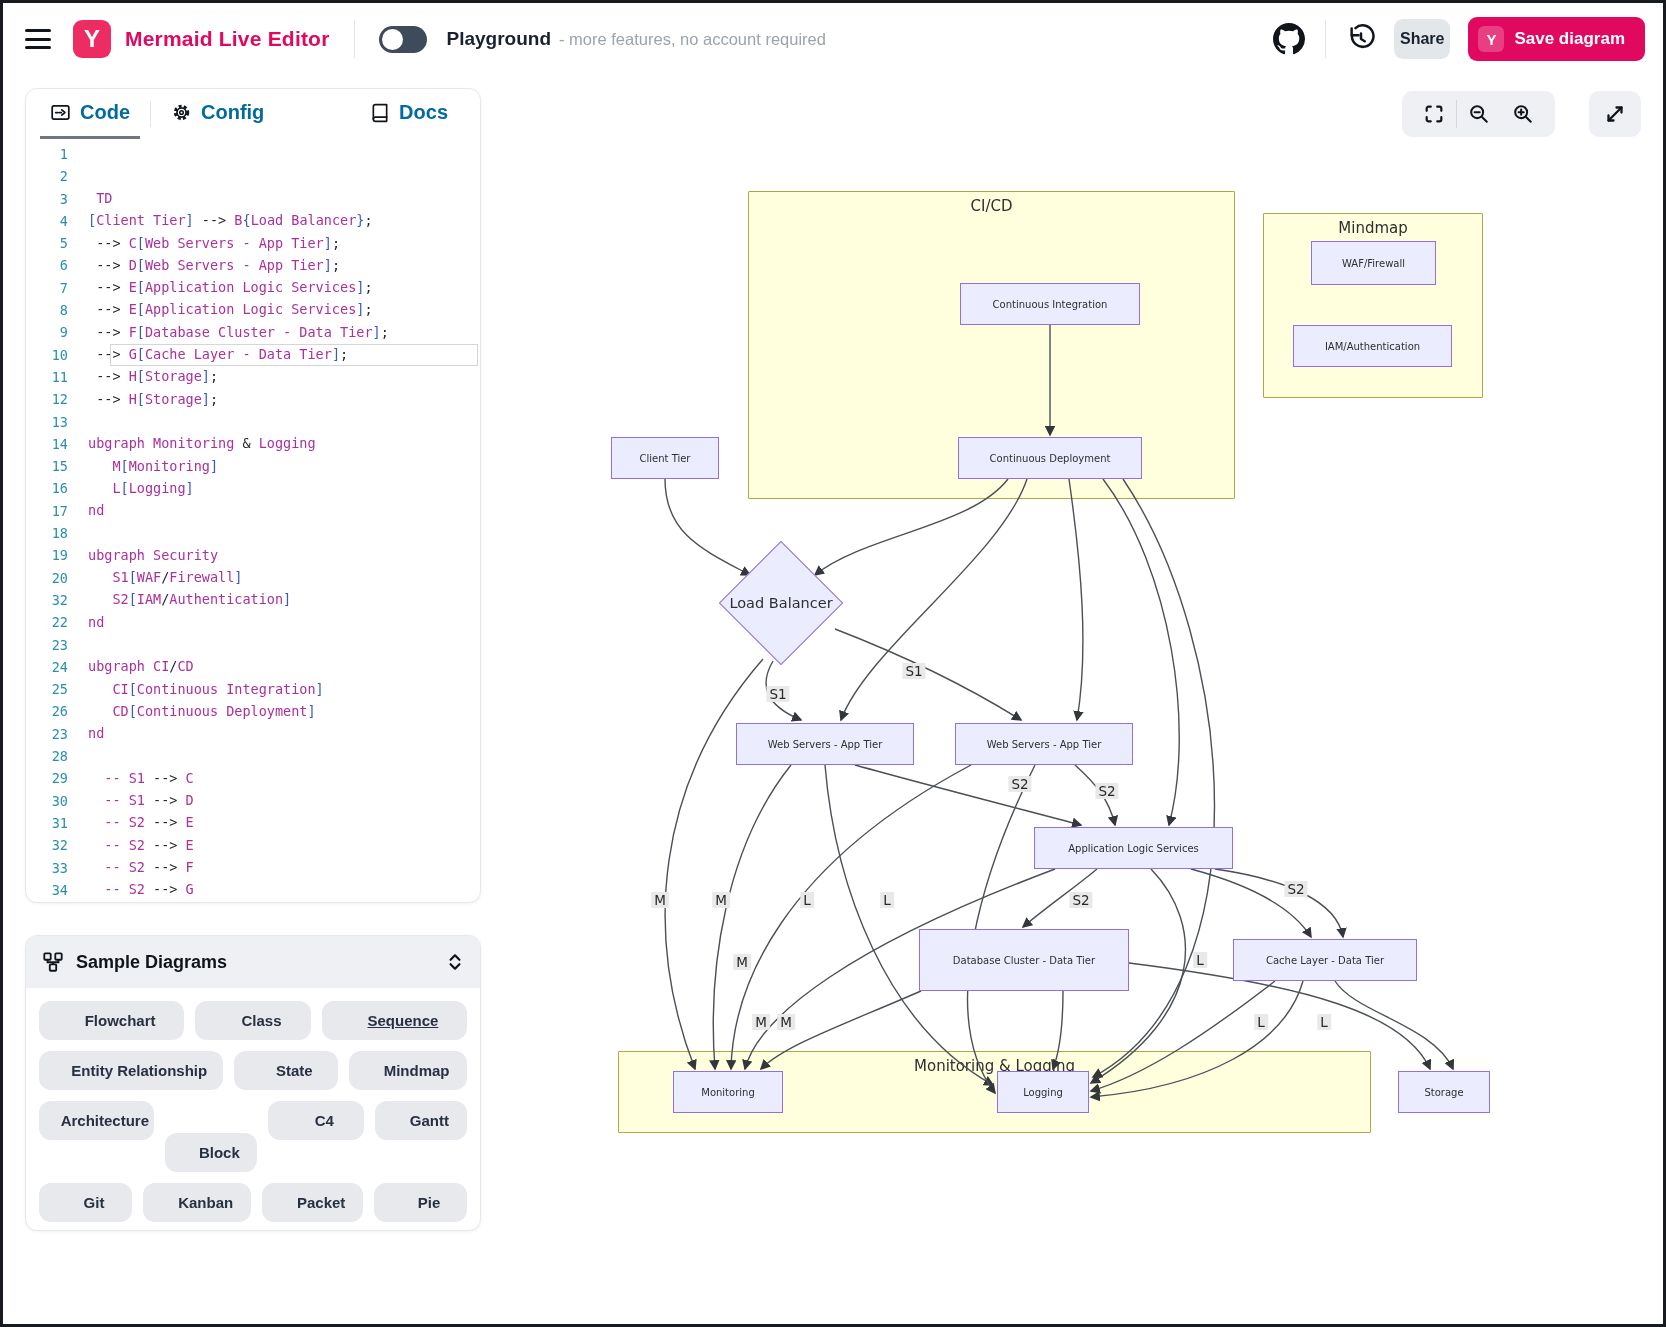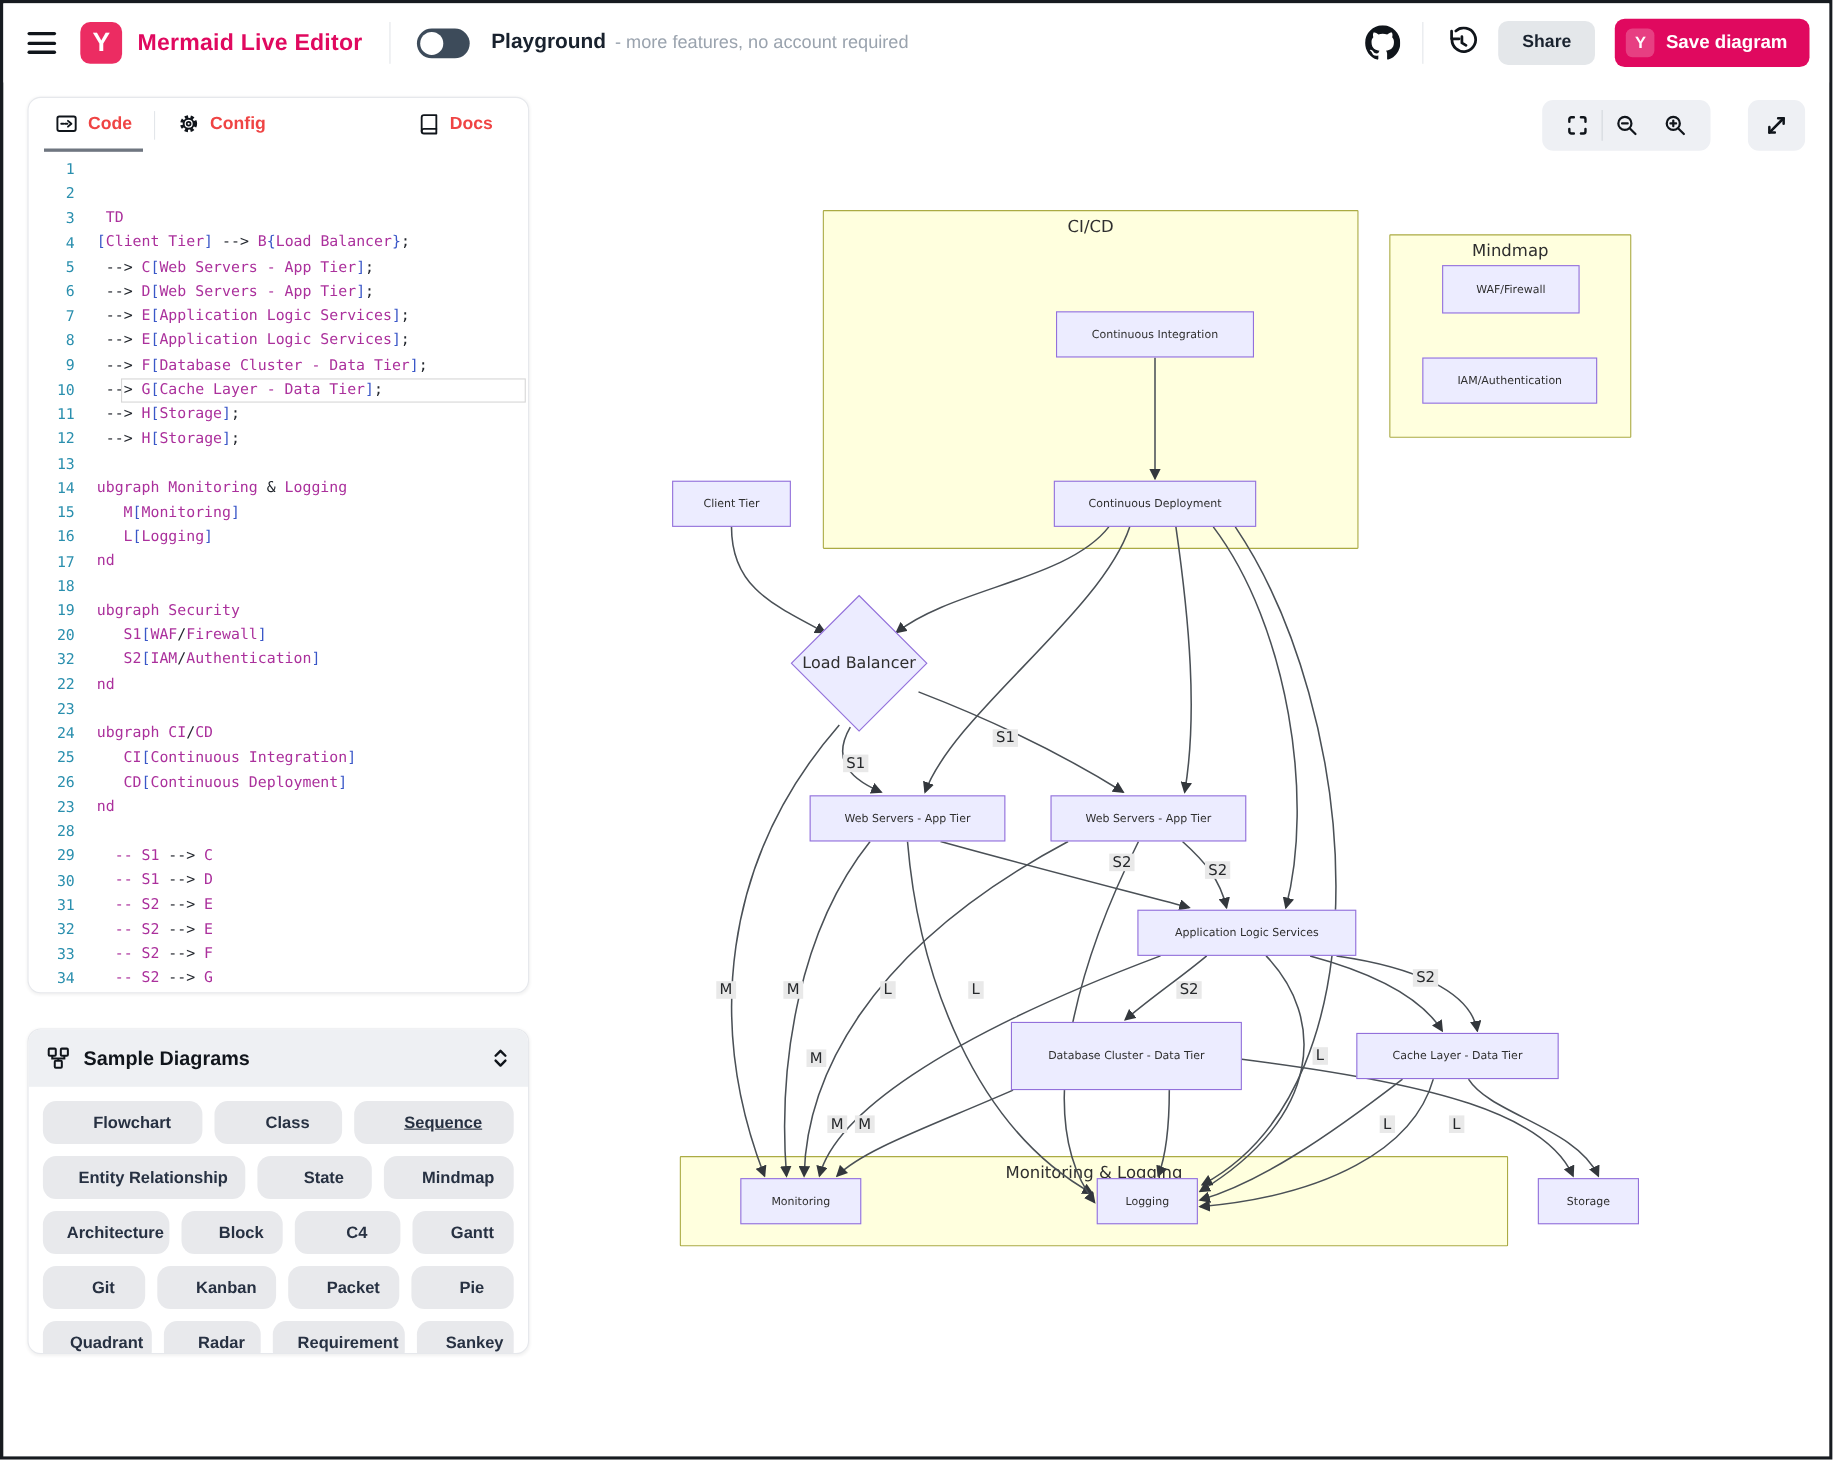--- a/index.html
+++ b/index.html
@@ -17,35 +17,35 @@
               display:flex; align-items:center; justify-content:center;
               font-weight:800; font-size:24px; margin-left:22px; }
   .brand-title { color:#e0095f; font-size:21px; font-weight:700; margin-left:14px; letter-spacing:.2px; }
   .vdiv { width:1px; height:38px; background:#e3e6ea; margin:0 24px; }
   .toggle { width:48px; height:27px; border-radius:14px; background:#3d4b5a; position:relative; cursor:pointer; }
   .toggle .knob { position:absolute; left:3px; top:3px; width:21px; height:21px; border-radius:50%; background:#fff; }
   .mode-label { font-size:19px; font-weight:700; color:#19222e; margin-left:20px; }
   .mode-suffix { font-size:16.5px; color:#9aa3ae; margin-left:8px; font-weight:400; }
   .topbar-right { margin-left:auto; display:flex; align-items:center; gap:18px; }
   .icon-btn { background:none; border:none; cursor:pointer; display:flex; align-items:center; }
-  .share-btn { background:#e4e7ea; border:none; border-radius:9px; height:40px; padding:0 22px;
+  .share-btn { background:#e4e7ea; border:none; border-radius:9px; height:40px; padding:0 6px;
                font-family:inherit; font-size:16px; font-weight:700; color:#19222e; cursor:pointer; }
   .save-btn { background:#e0095f; border:none; border-radius:9px; height:44px; padding:0 20px 0 10px;
               display:flex; align-items:center; gap:10px; font-family:inherit; font-size:17px;
               font-weight:700; color:#fff; cursor:pointer; }
   .save-btn .mini-logo { width:26px; height:26px; border-radius:6px; background:rgba(255,255,255,.22);
               display:flex; align-items:center; justify-content:center; font-size:15px; font-weight:800; }
 
   
   .editor-card { position:absolute; left:22px; top:85px; width:456px; height:815px;
                  background:#fff; border:1px solid #e6e8ec; border-radius:12px;
                  box-shadow:0 1px 3px rgba(0,0,0,.06); overflow:hidden; }
   .tabbar { height:50px; display:flex; align-items:center; padding:0 22px 0 14px; gap:10px; }
-  .tab { display:flex; align-items:center; gap:9px; padding:12px 10px; font-size:16px; font-weight:700;
-         color:#ef4444; cursor:pointer; border-bottom:3px solid transparent; }
+  .tab { display:flex; align-items:center; gap:9px; padding:12px 10px; font-size:20px; font-weight:700;
+         color:#0369a1; cursor:pointer; border-bottom:3px solid transparent; }
   .tab.active { border-bottom-color:#6f7680; }
   .tab-div { width:1px; height:26px; background:#e3e6ea; }
   .tab-spacer { flex:1; }
 
   .code-area { position:relative; height:765px; overflow:hidden; padding-top:4px;
                font-family:"DejaVu Sans Mono", monospace; font-size:13.5px; }
   .code-line { display:flex; height:22.3px; line-height:22.3px; white-space:pre; position:relative; }
   .code-line .gutter { width:62px; text-align:right; padding-right:20px; color:#2a8fae; flex:0 0 62px; }
   .code-line .src { flex:1;margin-top:44px; }
   .code-line.current .src-wrap { position:absolute; left:84px; right:2px; top:0; bottom:0; border:1px solid #d6d6d6; }
@@ -218,21 +218,21 @@
           <button class="sample-btn" style="flex: 1 1 0px;">Class</button>
           <button class="sample-btn" style="flex: 1.3 1 0px; text-decoration: underline;">Sequence</button>
         </div>
         <div class="sample-row">
           <button class="sample-btn" style="flex: 1.9 1 0px;">Entity Relationship</button>
           <button class="sample-btn" style="flex: 1 1 0px;">State</button>
           <button class="sample-btn" style="flex: 1.15 1 0px;">Mindmap</button>
         </div>
         <div class="sample-row">
           <button class="sample-btn" style="flex: 1.3 1 0px;">Architecture</button>
-          <button class="sample-btn" style="flex: 1 1 0px;">Block</button>
+          <button class="sample-btn" style="flex: 1 1 0px; margin-top: 32px;">Block</button>
           <button class="sample-btn" style="flex: 1.05 1 0px;">C4</button>
           <button class="sample-btn" style="flex: 1 1 0px;">Gantt</button>
         </div>
         <div class="sample-row">
           <button class="sample-btn" style="flex: 1 1 0px;">Git</button>
           <button class="sample-btn" style="flex: 1.2 1 0px;">Kanban</button>
           <button class="sample-btn" style="flex: 1.1 1 0px;">Packet</button>
           <button class="sample-btn" style="flex: 1 1 0px;">Pie</button>
         </div>
         <div class="sample-row">

